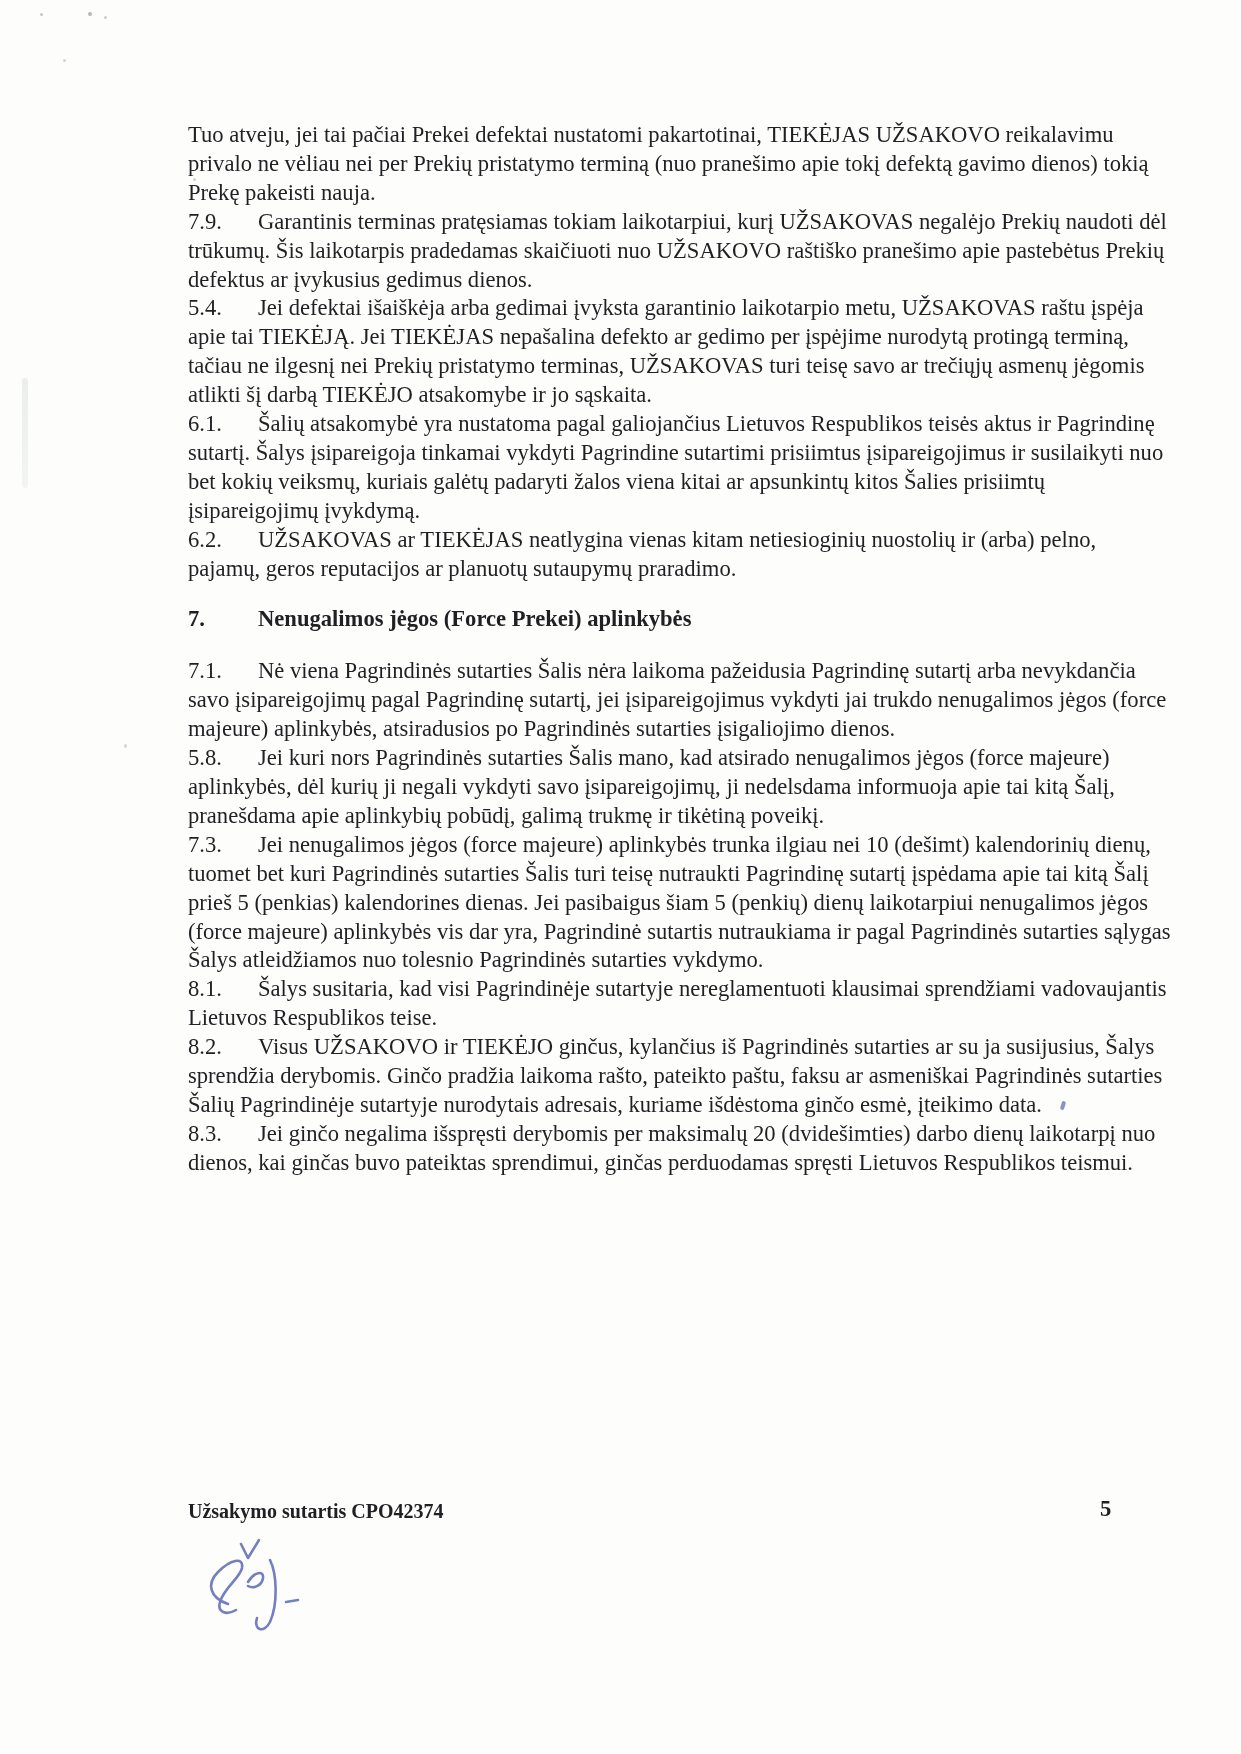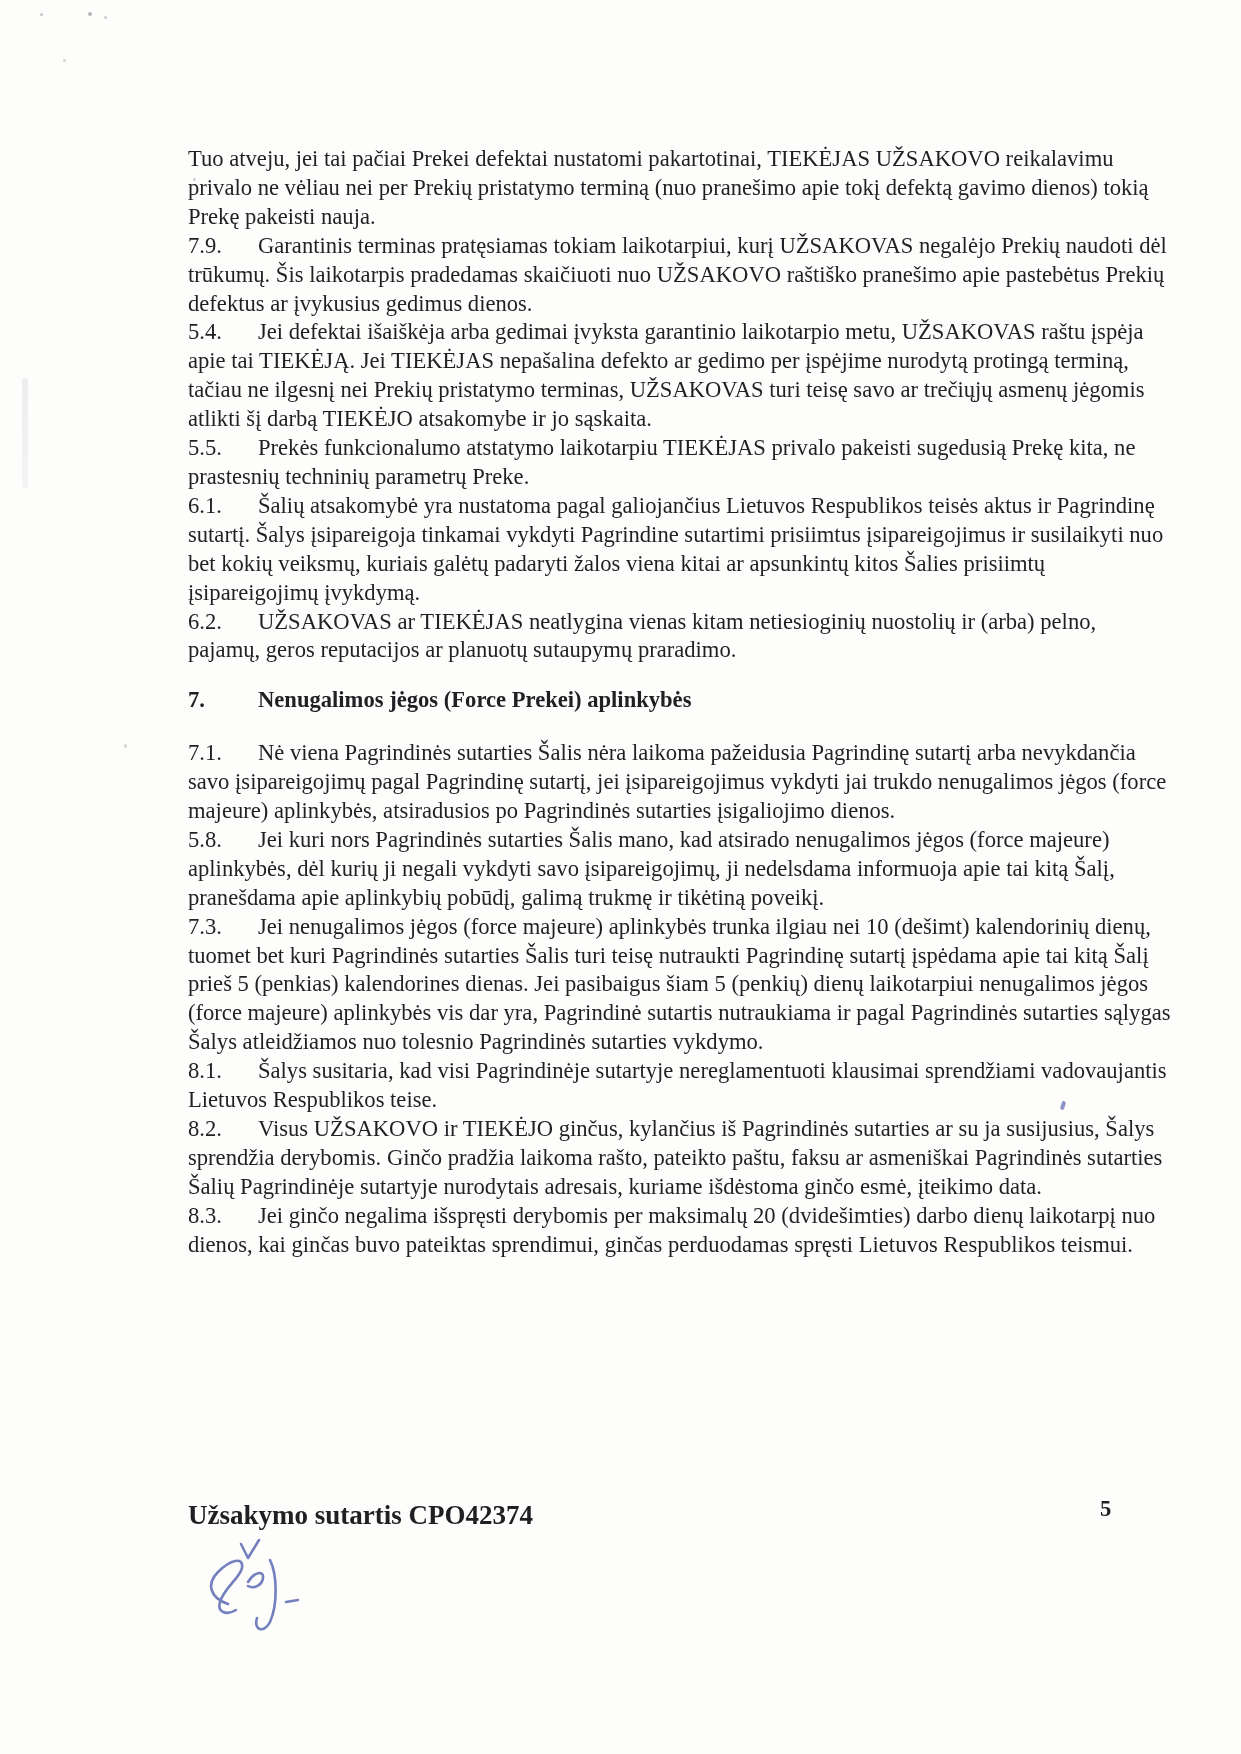--- a/index.html
+++ b/index.html
@@ -7,31 +7,31 @@
     position:relative;
     width:1241px;height:1754px;
     margin:0 auto;
     background:#fdfdfb;
     font-family:"Liberation Serif", serif;
     color:#1f1f24;
     overflow:hidden;
   }
   .content{
     position:absolute;
-    left:188px;top:145px;width:984px;
+    left:188px;top:121px;width:984px;
     font-size:22.6px;
     line-height:28.9px;
     text-align:left;
   }
   .block{margin:0;}
   .block .num{display:inline-block;width:70px;}
   .block.heading{font-weight:bold;margin:21px 0 24px 0;}
   .footer-label{
     position:absolute;left:188px;top:1500px;
-    font-weight:bold;font-size:27px;
+    font-weight:bold;font-size:20px;
   }
   .page-number{
     position:absolute;left:1100px;top:1496px;
     font-weight:bold;font-size:22.6px;
   }
   .signature{
     position:absolute;left:198px;top:1526px;
     width:120px;height:110px;
   }
   .speck{position:absolute;border-radius:50%;}
@@ -62,21 +62,20 @@
   <span class="speck s4"></span>
   <span class="speck s5"></span>
   <span class="speck s6"></span>
   <span class="edge-smudge"></span>
   <span class="ink-speck"></span>
 
   <main class="content" id="doc-blocks">
       <p class="block paragraph"><span class="txt">Tuo atveju, jei tai pačiai Prekei defektai nustatomi pakartotinai, TIEKĖJAS UŽSAKOVO reikalavimu privalo ne vėliau nei per Prekių pristatymo terminą (nuo pranešimo apie tokį defektą gavimo dienos) tokią Prekę pakeisti nauja.</span></p>
       <p class="block item"><span class="num">7.9.</span><span class="txt">Garantinis terminas pratęsiamas tokiam laikotarpiui, kurį UŽSAKOVAS negalėjo Prekių naudoti dėl trūkumų. Šis laikotarpis pradedamas skaičiuoti nuo UŽSAKOVO raštiško pranešimo apie pastebėtus Prekių defektus ar įvykusius gedimus dienos.</span></p>
       <p class="block item"><span class="num">5.4.</span><span class="txt">Jei defektai išaiškėja arba gedimai įvyksta garantinio laikotarpio metu, UŽSAKOVAS raštu įspėja apie tai TIEKĖJĄ. Jei TIEKĖJAS nepašalina defekto ar gedimo per įspėjime nurodytą protingą terminą, tačiau ne ilgesnį nei Prekių pristatymo terminas, UŽSAKOVAS turi teisę savo ar trečiųjų asmenų jėgomis atlikti šį darbą TIEKĖJO atsakomybe ir jo sąskaita.</span></p>
-      <p class="block item"><span class="num">5.5.</span><span class="txt">Prekės funkcionalumo atstatymo laikotarpiu TIEKĖJAS privalo pakeisti sugedusią Prekę kita, ne prastesnių techninių parametrų Preke.</span></p>
       <p class="block item"><span class="num">6.1.</span><span class="txt">Šalių atsakomybė yra nustatoma pagal galiojančius Lietuvos Respublikos teisės aktus ir Pagrindinę sutartį. Šalys įsipareigoja tinkamai vykdyti Pagrindine sutartimi prisiimtus įsipareigojimus ir susilaikyti nuo bet kokių veiksmų, kuriais galėtų padaryti žalos viena kitai ar apsunkintų kitos Šalies prisiimtų įsipareigojimų įvykdymą.</span></p>
       <p class="block item"><span class="num">6.2.</span><span class="txt">UŽSAKOVAS ar TIEKĖJAS neatlygina vienas kitam netiesioginių nuostolių ir (arba) pelno, pajamų, geros reputacijos ar planuotų sutaupymų praradimo.</span></p>
       <p class="block heading"><span class="num">7.</span><span class="txt">Nenugalimos jėgos (Force Prekei) aplinkybės</span></p>
       <p class="block item"><span class="num">7.1.</span><span class="txt">Nė viena Pagrindinės sutarties Šalis nėra laikoma pažeidusia Pagrindinę sutartį arba nevykdančia savo įsipareigojimų pagal Pagrindinę sutartį, jei įsipareigojimus vykdyti jai trukdo nenugalimos jėgos (force majeure) aplinkybės, atsiradusios po Pagrindinės sutarties įsigaliojimo dienos.</span></p>
       <p class="block item"><span class="num">5.8.</span><span class="txt">Jei kuri nors Pagrindinės sutarties Šalis mano, kad atsirado nenugalimos jėgos (force majeure) aplinkybės, dėl kurių ji negali vykdyti savo įsipareigojimų, ji nedelsdama informuoja apie tai kitą Šalį, pranešdama apie aplinkybių pobūdį, galimą trukmę ir tikėtiną poveikį.</span></p>
       <p class="block item"><span class="num">7.3.</span><span class="txt">Jei nenugalimos jėgos (force majeure) aplinkybės trunka ilgiau nei 10 (dešimt) kalendorinių dienų, tuomet bet kuri Pagrindinės sutarties Šalis turi teisę nutraukti Pagrindinę sutartį įspėdama apie tai kitą Šalį prieš 5 (penkias) kalendorines dienas. Jei pasibaigus šiam 5 (penkių) dienų laikotarpiui nenugalimos jėgos (force majeure) aplinkybės vis dar yra, Pagrindinė sutartis nutraukiama ir pagal Pagrindinės sutarties sąlygas Šalys atleidžiamos nuo tolesnio Pagrindinės sutarties vykdymo.</span></p>
       <p class="block item"><span class="num">8.1.</span><span class="txt">Šalys susitaria, kad visi Pagrindinėje sutartyje nereglamentuoti klausimai sprendžiami vadovaujantis Lietuvos Respublikos teise.</span></p>
       <p class="block item"><span class="num">8.2.</span><span class="txt">Visus UŽSAKOVO ir TIEKĖJO ginčus, kylančius iš Pagrindinės sutarties ar su ja susijusius, Šalys sprendžia derybomis. Ginčo pradžia laikoma rašto, pateikto paštu, faksu ar asmeniškai Pagrindinės sutarties Šalių Pagrindinėje sutartyje nurodytais adresais, kuriame išdėstoma ginčo esmė, įteikimo data.</span></p>
       <p class="block item"><span class="num">8.3.</span><span class="txt">Jei ginčo negalima išspręsti derybomis per maksimalų 20 (dvidešimties) darbo dienų laikotarpį nuo dienos, kai ginčas buvo pateiktas sprendimui, ginčas perduodamas spręsti Lietuvos Respublikos teismui.</span></p>
     </main>

